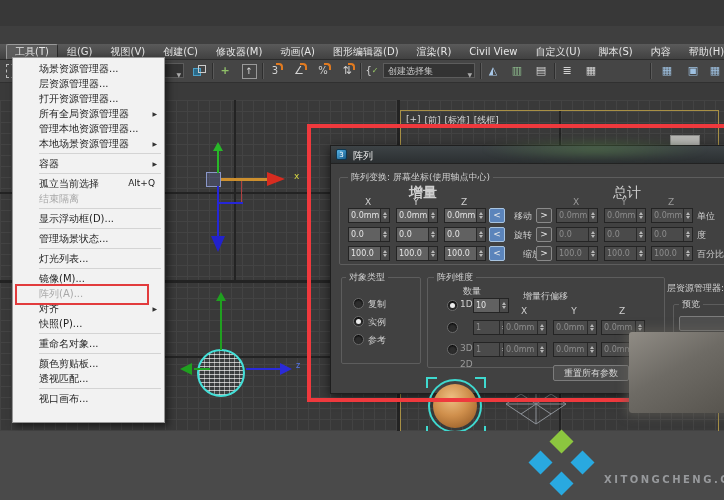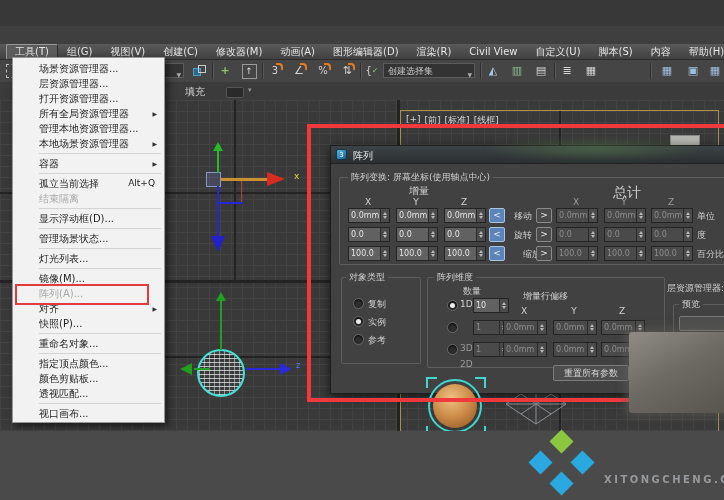--- a/index.html
+++ b/index.html
@@ -217,25 +217,20 @@
     <div class="ti" style="left:532px;">▤</div>
     <div class="tdiv" style="left:554px;"></div>
     <div class="ti" style="left:558px;">≣</div>
     <div class="ti" style="left:582px;">▦</div>
     <div class="tdiv" style="left:650px;"></div>
     <div class="ti" style="left:658px;color:#9ec0e0;">▦</div>
     <div class="ti" style="left:684px;color:#9ec0e0;">▣</div>
     <div class="ti" style="left:706px;color:#9ec0e0;">▦</div>
   </div>
 
-  <div class="abs ribbon">
-    <span class="abs" style="left:185px;top:3px;font-size:10px;color:#d0d0d0;">填充</span>
-    <span class="abs" style="left:226px;top:5px;width:16px;height:9px;background:#2a2a2a;border:1px solid #555;border-radius:2px;"></span>
-    <span class="abs" style="left:248px;top:4px;font-size:7px;color:#999;">▾</span>
-  </div>
 
   <div class="abs grid"></div>
   <div class="abs vline" style="left:234px;top:100px;width:2px;height:181px;"></div>
   <div class="abs vline" style="left:0;top:192px;width:398px;height:2px;"></div>
   <div class="abs vline" style="left:0;top:280px;width:400px;height:3px;"></div>
   <div class="abs vline" style="left:397px;top:100px;width:3px;height:331px;"></div>
   <div class="abs vline" style="left:165px;top:356px;width:233px;height:2px;"></div>
   <div class="abs vline" style="left:559px;top:110px;width:2px;height:321px;"></div>
   <div class="abs avp"></div>
   <div class="abs vplabel">
@@ -280,21 +275,21 @@
 
   <div class="abs dialog">
     <div class="dtitle">
       <span class="maxico">3</span>
       <span class="txt">阵列</span>
     </div>
 
     <div class="grp" style="left:8px;top:31px;width:386px;height:86px;">
       <span class="gt">阵列变换: 屏幕坐标(使用轴点中心)</span>
     </div>
-    <div class="dl" style="left:78px;top:38px;font-size:10px;">增量</div>
+    <div class="dl" style="left:78px;top:38px;font-size:14px;font-weight:bold;">增量</div>
     <div class="dl" style="left:282px;top:38px;font-size:14px;">总计</div>
 
     <div class="dlc" style="left:17px;top:51px;width:40px;">X</div>
     <div class="dlc" style="left:65px;top:51px;width:40px;">Y</div>
     <div class="dlc" style="left:113px;top:51px;width:40px;">Z</div>
     <div class="dlc" style="left:225px;top:51px;width:40px;color:#9a9a9a;">X</div>
     <div class="dlc" style="left:273px;top:51px;width:40px;color:#9a9a9a;">Y</div>
     <div class="dlc" style="left:320px;top:51px;width:40px;color:#9a9a9a;">Z</div>
 
     <div class="spin" style="left:17px;top:62px;width:40px;">
@@ -567,21 +562,20 @@
     <div class="msep"></div>
     <div class="mi"><span>灯光列表...</span></div>
     <div class="msep"></div>
     <div class="mi"><span>镜像(M)...</span></div>
     <div class="mi dis"><span>阵列(A)...</span></div>
     <div class="mi"><span>对齐</span><span class="sub">▶</span></div>
     <div class="mi"><span>快照(P)...</span></div>
     <div class="msep"></div>
     <div class="mi"><span>重命名对象...</span></div>
     <div class="msep"></div>
-    <div class="mi"><span>指定顶点颜色...</span></div>
     <div class="mi"><span>颜色剪贴板...</span></div>
     <div class="mi"><span>透视匹配...</span></div>
     <div class="msep"></div>
     <div class="mi"><span>视口画布...</span></div>
     <div class="redbox-menu"></div>
   </div>
 
   <div class="abs band"></div>
   <div class="dia" style="left:553px;top:433px;background:#8cc63f;"></div>
   <div class="dia" style="left:532px;top:454px;background:#29a9e0;"></div>

